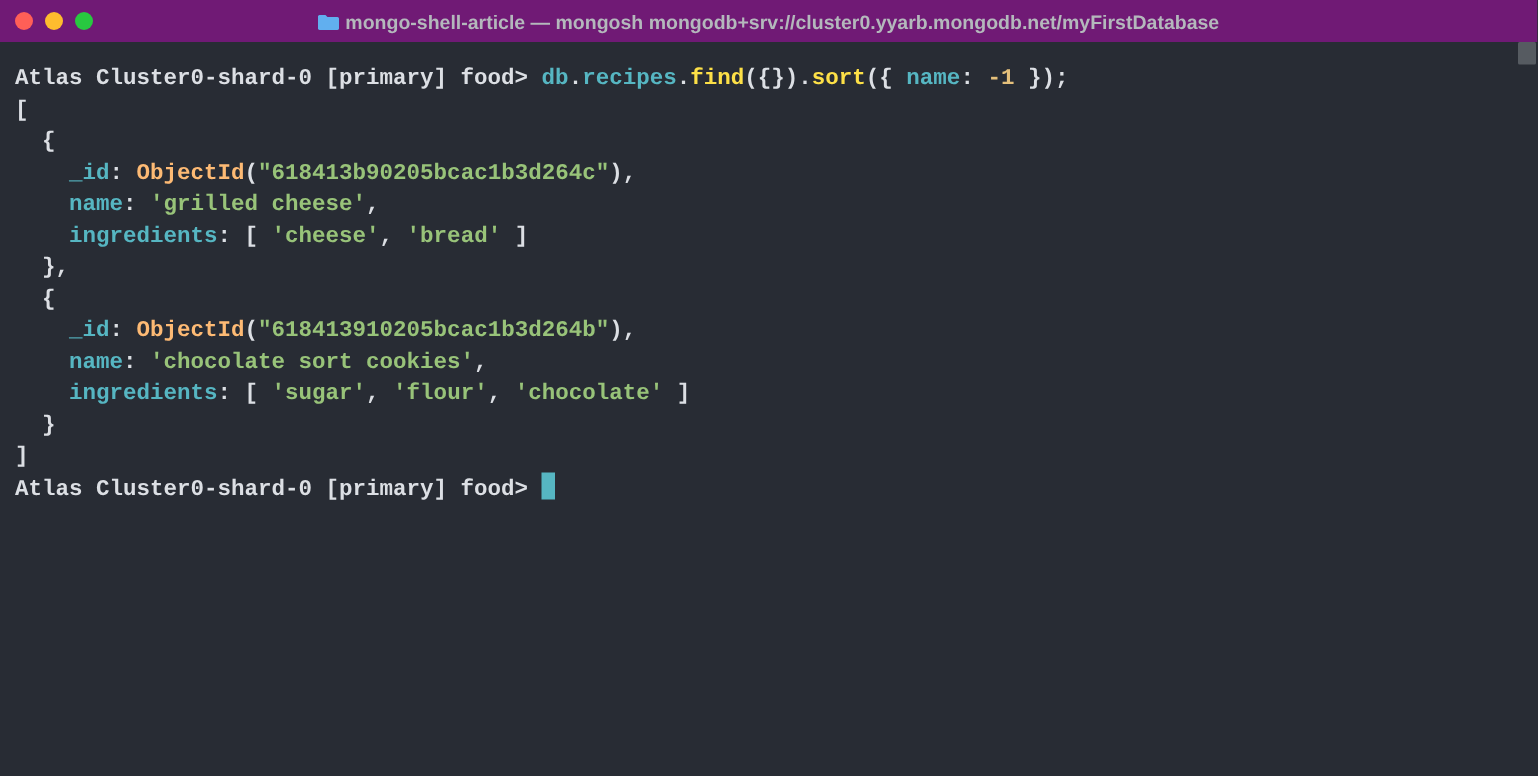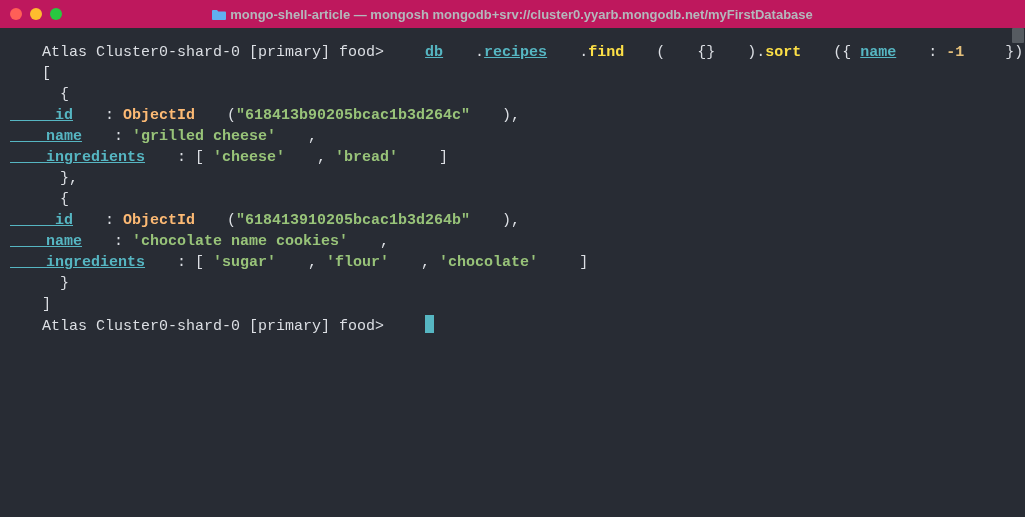--- a/index.html
+++ b/index.html
@@ -6,21 +6,21 @@
     body {
       width: 1025px;
       height: 517px;
       background: #282c34;
       font-family: Menlo, Monaco, "Courier New", monospace;
       font-size: 15px;
       overflow: hidden;
     }
     .titlebar {
       height: 28px;
-      background: #be185d;
+      background: #701a75;
       display: flex;
       align-items: center;
       padding: 0 10px;
       position: relative;
     }
     .traffic-lights {
       display: flex;
       gap: 8px;
       align-items: center;
     }
@@ -58,22 +58,22 @@
     }
     .scrollbar-stub {
       position: absolute;
       top: 28px;
       right: 1px;
       width: 12px;
       height: 15px;
       background: #565b61;
       border-radius: 1px;
     }
-    .c-white { color: #dcdfe4; font-weight: normal; margin-left: 32px; }
-    .c-cyan  { color: #56b6c2; font-weight: bold; text-decoration: underline; }
+    .c-white { color: #dcdfe4; font-weight: bold; }
+    .c-cyan  { color: #56b6c2; font-weight: bold; }
     .c-green { color: #fde047; font-weight: bold; }
     .c-yellow{ color: #e5c07b; font-weight: bold; }
     .c-blue  { color: #fdba74; font-weight: bold; }
     .c-str   { color: #98c379; font-weight: bold; }
     .cursor  {
       display: inline-block;
       width: 9px;
       height: 18px;
       background: #56b6c2;
       vertical-align: -3px;
@@ -99,17 +99,17 @@
 
 <div class="terminal"><span class="c-white">Atlas Cluster0-shard-0 [primary] food&gt;</span><span class="c-white"> </span><span class="c-cyan">db</span><span class="c-white">.</span><span class="c-cyan">recipes</span><span class="c-white">.</span><span class="c-green">find</span><span class="c-white">(</span><span class="c-white">{}</span><span class="c-white">).</span><span class="c-green">sort</span><span class="c-white">({ </span><span class="c-cyan">name</span><span class="c-white">: </span><span class="c-yellow">-1</span><span class="c-white"> });</span>
 <span class="c-white">[</span>
 <span class="c-white">  {</span>
 <span class="c-cyan">    _id</span><span class="c-white">: </span><span class="c-blue">ObjectId</span><span class="c-white">(</span><span class="c-str">"618413b90205bcac1b3d264c"</span><span class="c-white">),</span>
 <span class="c-cyan">    name</span><span class="c-white">: </span><span class="c-str">'grilled cheese'</span><span class="c-white">,</span>
 <span class="c-cyan">    ingredients</span><span class="c-white">: [ </span><span class="c-str">'cheese'</span><span class="c-white">, </span><span class="c-str">'bread'</span><span class="c-white"> ]</span>
 <span class="c-white">  },</span>
 <span class="c-white">  {</span>
 <span class="c-cyan">    _id</span><span class="c-white">: </span><span class="c-blue">ObjectId</span><span class="c-white">(</span><span class="c-str">"618413910205bcac1b3d264b"</span><span class="c-white">),</span>
-<span class="c-cyan">    name</span><span class="c-white">: </span><span class="c-str">'chocolate name cookies'</span><span class="c-white">,</span>
+<span class="c-cyan">    name</span><span class="c-white">: </span><span class="c-str">'chocolate sort cookies'</span><span class="c-white">,</span>
 <span class="c-cyan">    ingredients</span><span class="c-white">: [ </span><span class="c-str">'sugar'</span><span class="c-white">, </span><span class="c-str">'flour'</span><span class="c-white">, </span><span class="c-str">'chocolate'</span><span class="c-white"> ]</span>
 <span class="c-white">  }</span>
 <span class="c-white">]</span>
 <span class="c-white">Atlas Cluster0-shard-0 [primary] food&gt;</span><span class="c-white"> </span><span class="cursor"></span></div>
 
 </body></html>

